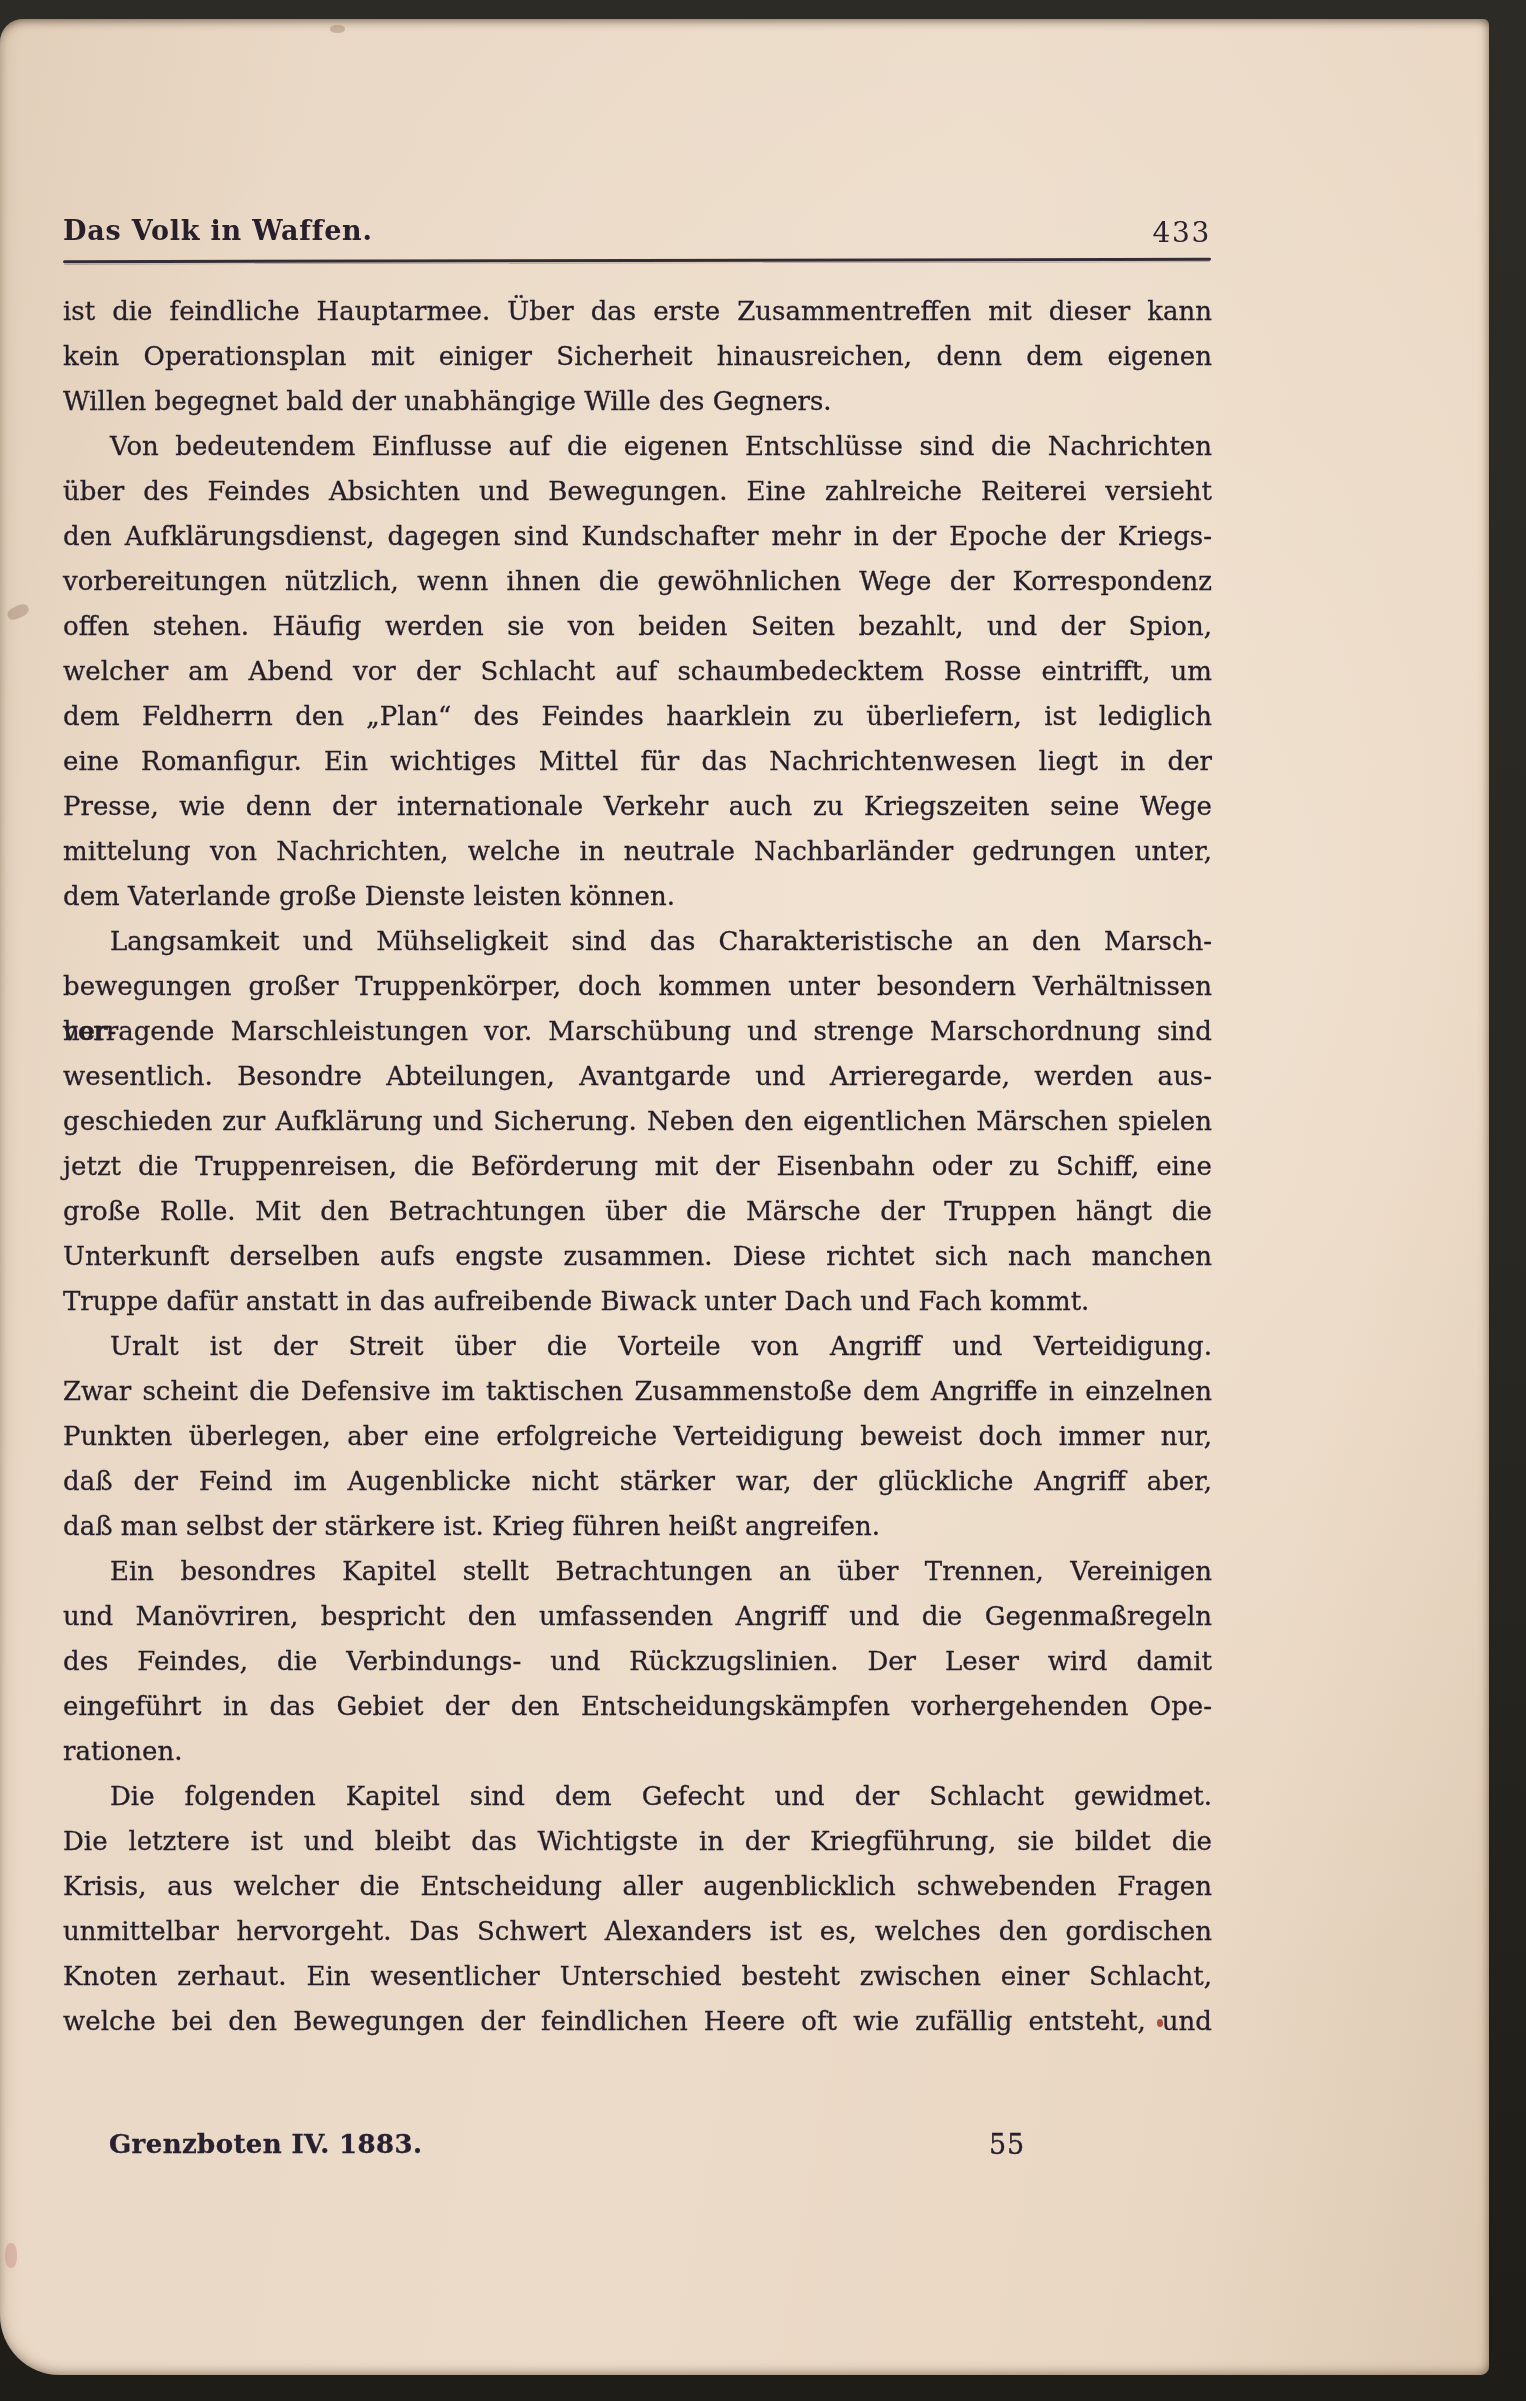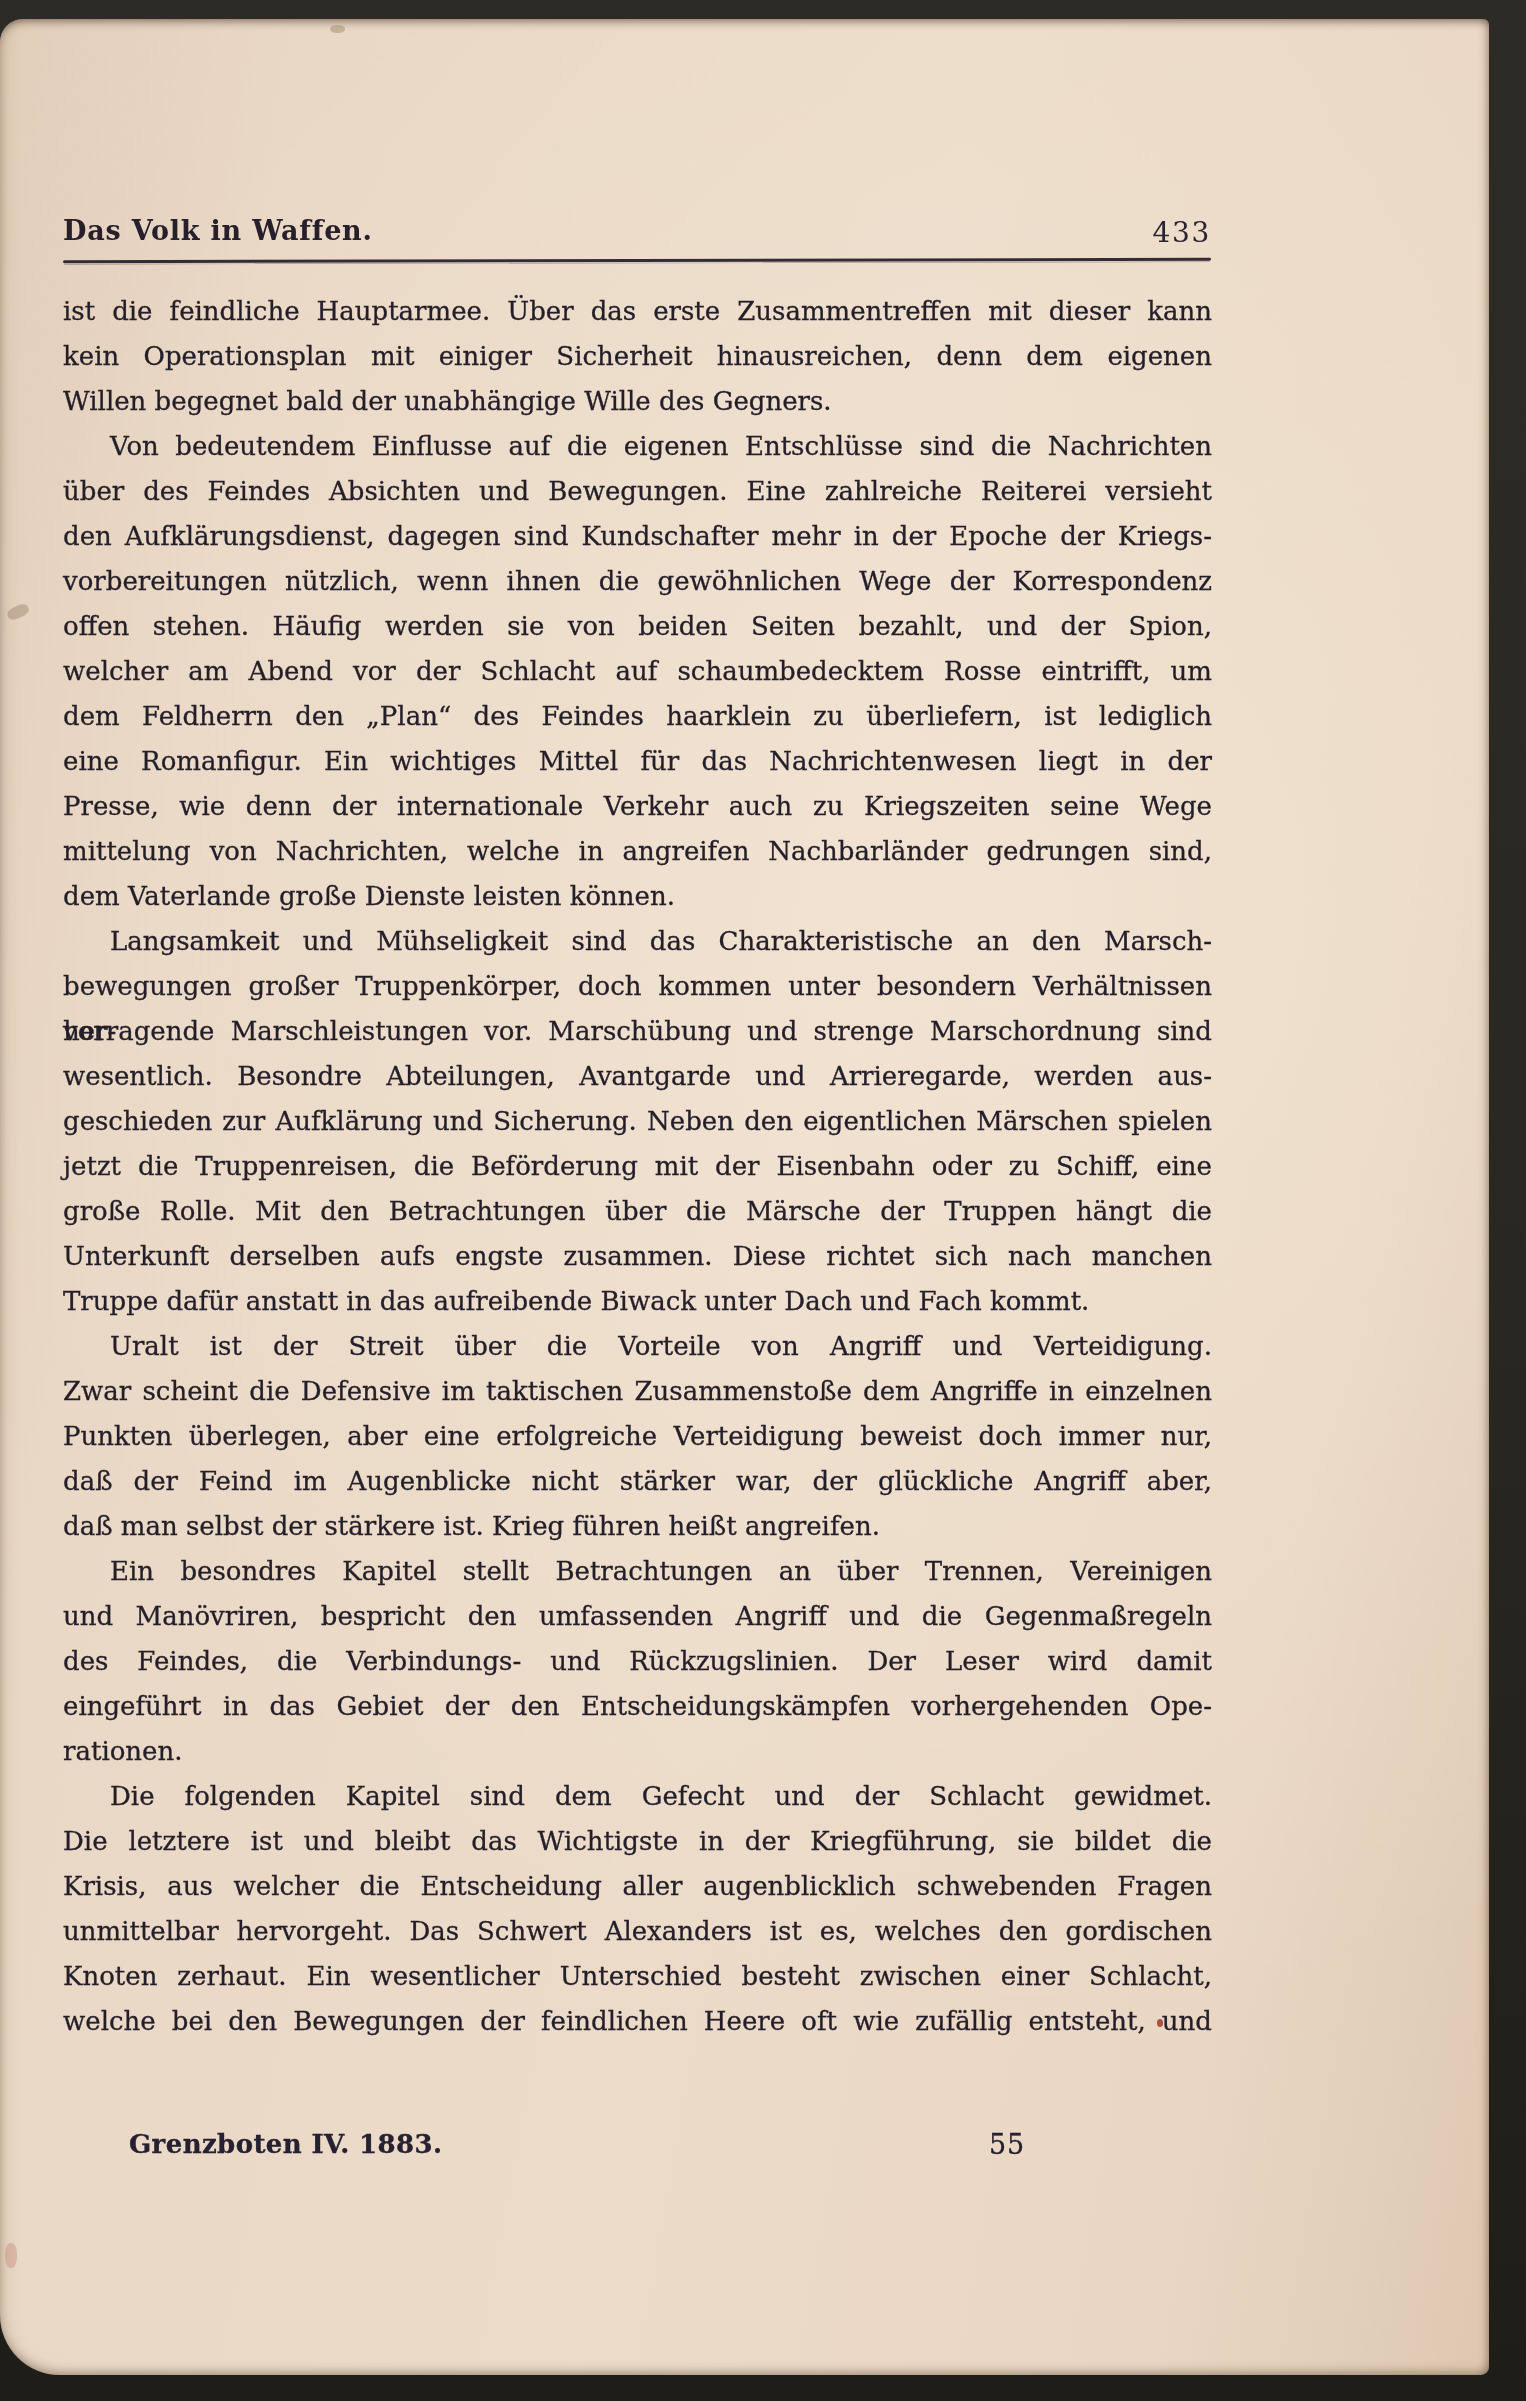--- a/index.html
+++ b/index.html
@@ -58,21 +58,21 @@
     height:45px;line-height:45px;white-space:normal;
     text-align:justify;text-align-last:justify;overflow:visible;
   }
   .line.para-end{text-align-last:left;}
   .line.indent{text-indent:47px;}
   
   .page-footer{
     position:absolute;left:63px;top:2129px;width:1149px;height:42px;
     color:#262031;font-size:26px;-webkit-text-stroke:0.3px #262031;
   }
-  .imprint{position:absolute;left:46px;top:0;font-weight:bold;letter-spacing:0.4px;margin-left:20px;}
+  .imprint{position:absolute;left:46px;top:0;font-weight:bold;letter-spacing:0.4px;}
   .signature{position:absolute;left:926px;top:0;font-size:27px;letter-spacing:0.8px;}
   
   .speck{position:absolute;border-radius:50%;}
   .speck.s1{left:1157px;top:2019px;width:5.8px;height:7.5px;background:rgba(150,40,28,.75);}
   .speck.s2{left:6.7px;top:606px;width:22px;height:11.7px;background:rgba(120,90,70,.30);transform:rotate(-25deg);border-radius:40%;}
   .speck.s3{left:5px;top:2243px;width:11.7px;height:25px;background:rgba(190,120,110,.35);border-radius:45%;}
   .speck.s4{left:330px;top:25px;width:15px;height:8.3px;background:rgba(140,105,75,.35);border-radius:45%;}
 </style>
 </head>
 <body>
@@ -98,21 +98,21 @@
     <div class="line para-end">Willen begegnet bald der unabhängige Wille des Gegners.</div>
     <div class="line indent">Von bedeutendem Einflusse auf die eigenen Entschlüsse sind die Nachrichten</div>
     <div class="line">über des Feindes Absichten und Bewegungen. Eine zahlreiche Reiterei versieht</div>
     <div class="line">den Aufklärungsdienst, dagegen sind Kundschafter mehr in der Epoche der Kriegs-</div>
     <div class="line">vorbereitungen nützlich, wenn ihnen die gewöhnlichen Wege der Korrespondenz</div>
     <div class="line">offen stehen. Häufig werden sie von beiden Seiten bezahlt, und der Spion,</div>
     <div class="line">welcher am Abend vor der Schlacht auf schaumbedecktem Rosse eintrifft, um</div>
     <div class="line">dem Feldherrn den „Plan“ des Feindes haarklein zu überliefern, ist lediglich</div>
     <div class="line">eine Romanfigur. Ein wichtiges Mittel für das Nachrichtenwesen liegt in der</div>
     <div class="line">Presse, wie denn der internationale Verkehr auch zu Kriegszeiten seine Wege</div>
-    <div class="line">mittelung von Nachrichten, welche in angreifen Nachbarländer gedrungen sind,</div>
+    <div class="line">mittelung von Nachrichten, welche in neutrale Nachbarländer gedrungen unter,</div>
     <div class="line para-end">dem Vaterlande große Dienste leisten können.</div>
     <div class="line indent">Langsamkeit und Mühseligkeit sind das Charakteristische an den Marsch-</div>
     <div class="line">bewegungen großer Truppenkörper, doch kommen unter besondern Verhältnissen her-</div>
     <div class="line">vorragende Marschleistungen vor.  Marschübung und strenge Marschordnung sind</div>
     <div class="line">wesentlich.  Besondre Abteilungen, Avantgarde und Arrieregarde, werden aus-</div>
     <div class="line">geschieden zur Aufklärung und Sicherung.  Neben den eigentlichen Märschen spielen</div>
     <div class="line">jetzt die Truppenreisen, die Beförderung mit der Eisenbahn oder zu Schiff, eine</div>
     <div class="line">große Rolle.  Mit den Betrachtungen über die Märsche der Truppen hängt die</div>
     <div class="line">Unterkunft derselben aufs engste zusammen.  Diese richtet sich nach manchen</div>
     <div class="line para-end">Truppe dafür anstatt in das aufreibende Biwack unter Dach und Fach kommt.</div>

